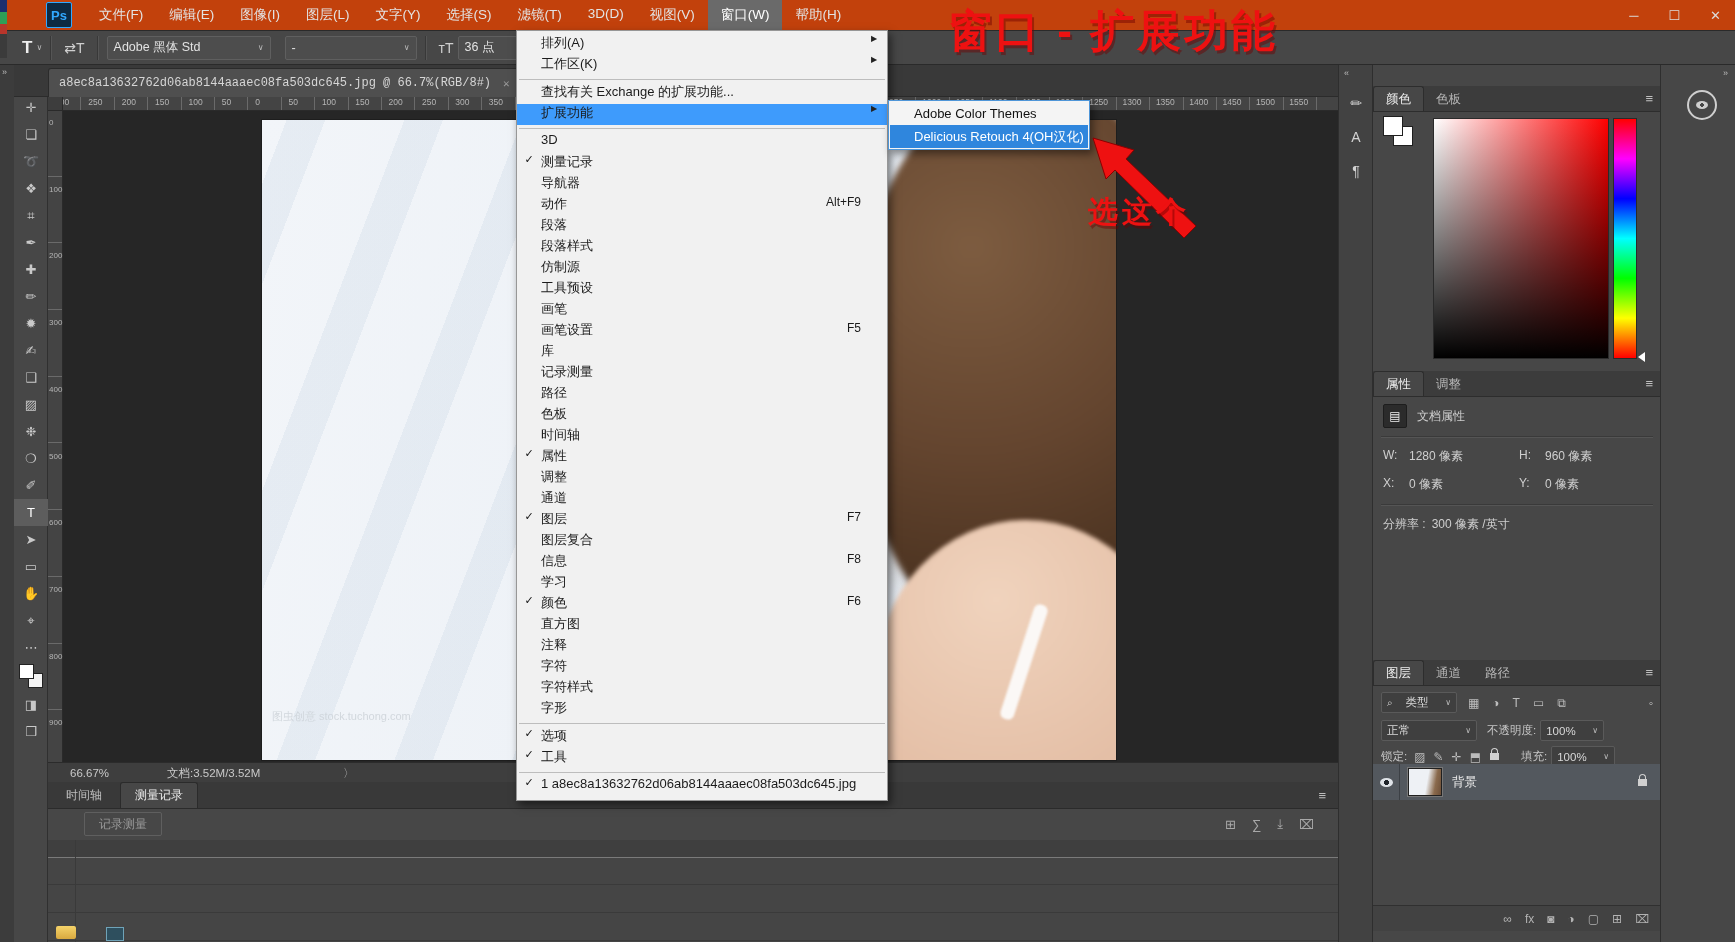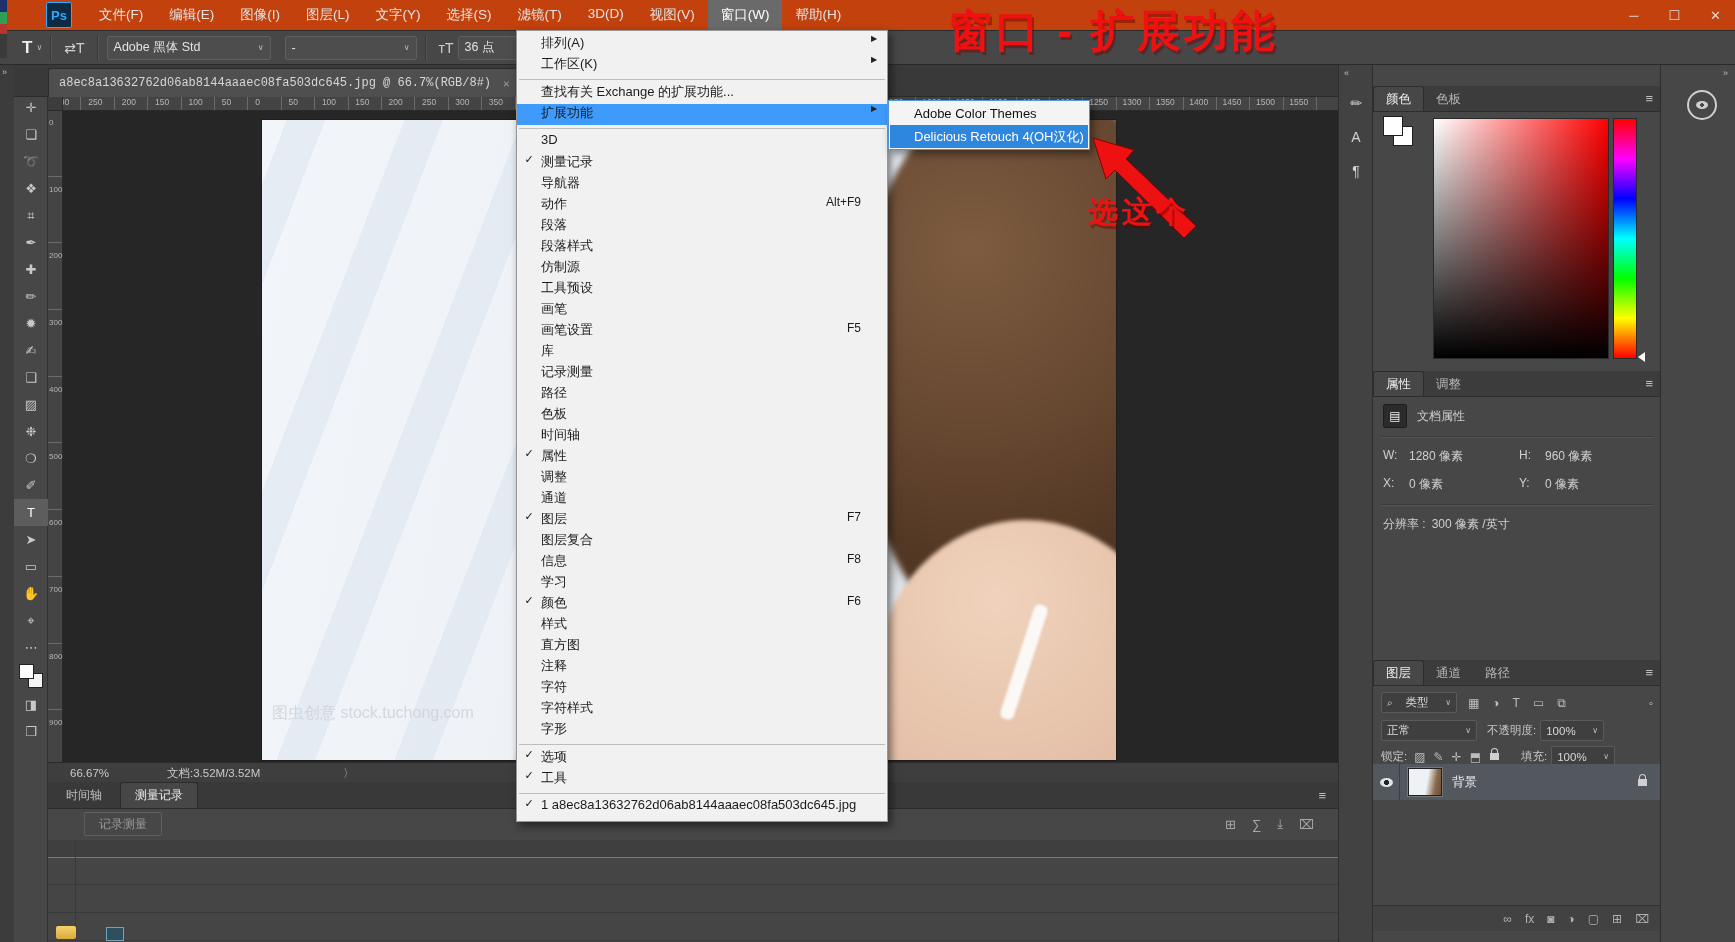--- a/index.html
+++ b/index.html
@@ -53,21 +53,21 @@
          background:linear-gradient(100deg,#f2f5f9 0%,#eef2f7 40%,#e7edf4 70%,#dfe7f0 100%);box-shadow:0 0 0 1px #1d1d1d;}
   .fold1{position:absolute;left:-60px;top:-40px;width:520px;height:740px;
          background:repeating-linear-gradient(115deg,rgba(176,196,216,.18) 0 36px,rgba(255,255,255,0) 36px 110px);transform:rotate(-4deg);}
   .hair{position:absolute;right:-70px;top:-30px;width:330px;height:560px;border-radius:46% 40% 42% 48%;
         background:radial-gradient(circle at 35% 28%,#7d5c40 0%,#64452f 45%,#49311f 80%);filter:blur(3px);}
   .hairwisp{position:absolute;right:150px;top:60px;width:120px;height:420px;border-radius:50%;
         background:radial-gradient(closest-side,#6b4c34,rgba(107,76,52,0));filter:blur(6px);}
   .skin{position:absolute;right:-60px;bottom:-80px;width:300px;height:320px;border-radius:50% 50% 0 0;
         background:radial-gradient(circle at 40% 25%,#f0d3bd,#e3bda4 70%);filter:blur(2px);}
   .strap{position:absolute;right:85px;bottom:38px;width:14px;height:120px;background:#fbf8f6;transform:rotate(18deg);border-radius:6px;filter:blur(1px);}
-  .watermark{position:absolute;left:10px;bottom:36px;color:rgba(205,210,216,.85);font-size:16px;margin-top:41px;}
+  .watermark{position:absolute;left:10px;bottom:36px;color:rgba(205,210,216,.85);font-size:11px;margin-top:41px;}
   
   .statusbar{position:absolute;left:48px;top:762px;width:1290px;height:20px;background:#3e3e3e;border-top:1px solid #2b2b2b;
              display:flex;align-items:center;font-size:11.5px;color:#c9c9c9;z-index:2;}
   .statusbar .zoomval{margin-left:22px;}
   .statusbar .docbox{margin-left:58px;width:170px;}
   .statusbar .chevr{margin-left:6px;color:#aaa;}
   
   .botpanel{position:absolute;left:48px;top:782px;width:1290px;height:160px;background:#474747;z-index:2;}
   .bp-tabs{position:absolute;left:0;top:0;width:1290px;height:26px;background:#393939;border-bottom:1px solid #2b2b2b;display:flex;align-items:flex-end;}
   .bp-tab{height:25px;padding:0 14px;display:flex;align-items:center;font-size:12px;color:#bdbdbd;margin-left:4px;}
@@ -614,26 +614,20 @@
         <span class="wm-arr"></span>
       </div>
       <div class="wm-item">
         <span class="wm-chk">✓</span>
         <span class="wm-lbl">颜色</span>
         <span class="wm-sc">F6</span>
         <span class="wm-arr"></span>
       </div>
       <div class="wm-item">
         <span class="wm-chk"></span>
-        <span class="wm-lbl">样式</span>
-        <span class="wm-sc"></span>
-        <span class="wm-arr"></span>
-      </div>
-      <div class="wm-item">
-        <span class="wm-chk"></span>
         <span class="wm-lbl">直方图</span>
         <span class="wm-sc"></span>
         <span class="wm-arr"></span>
       </div>
       <div class="wm-item">
         <span class="wm-chk"></span>
         <span class="wm-lbl">注释</span>
         <span class="wm-sc"></span>
         <span class="wm-arr"></span>
       </div>

